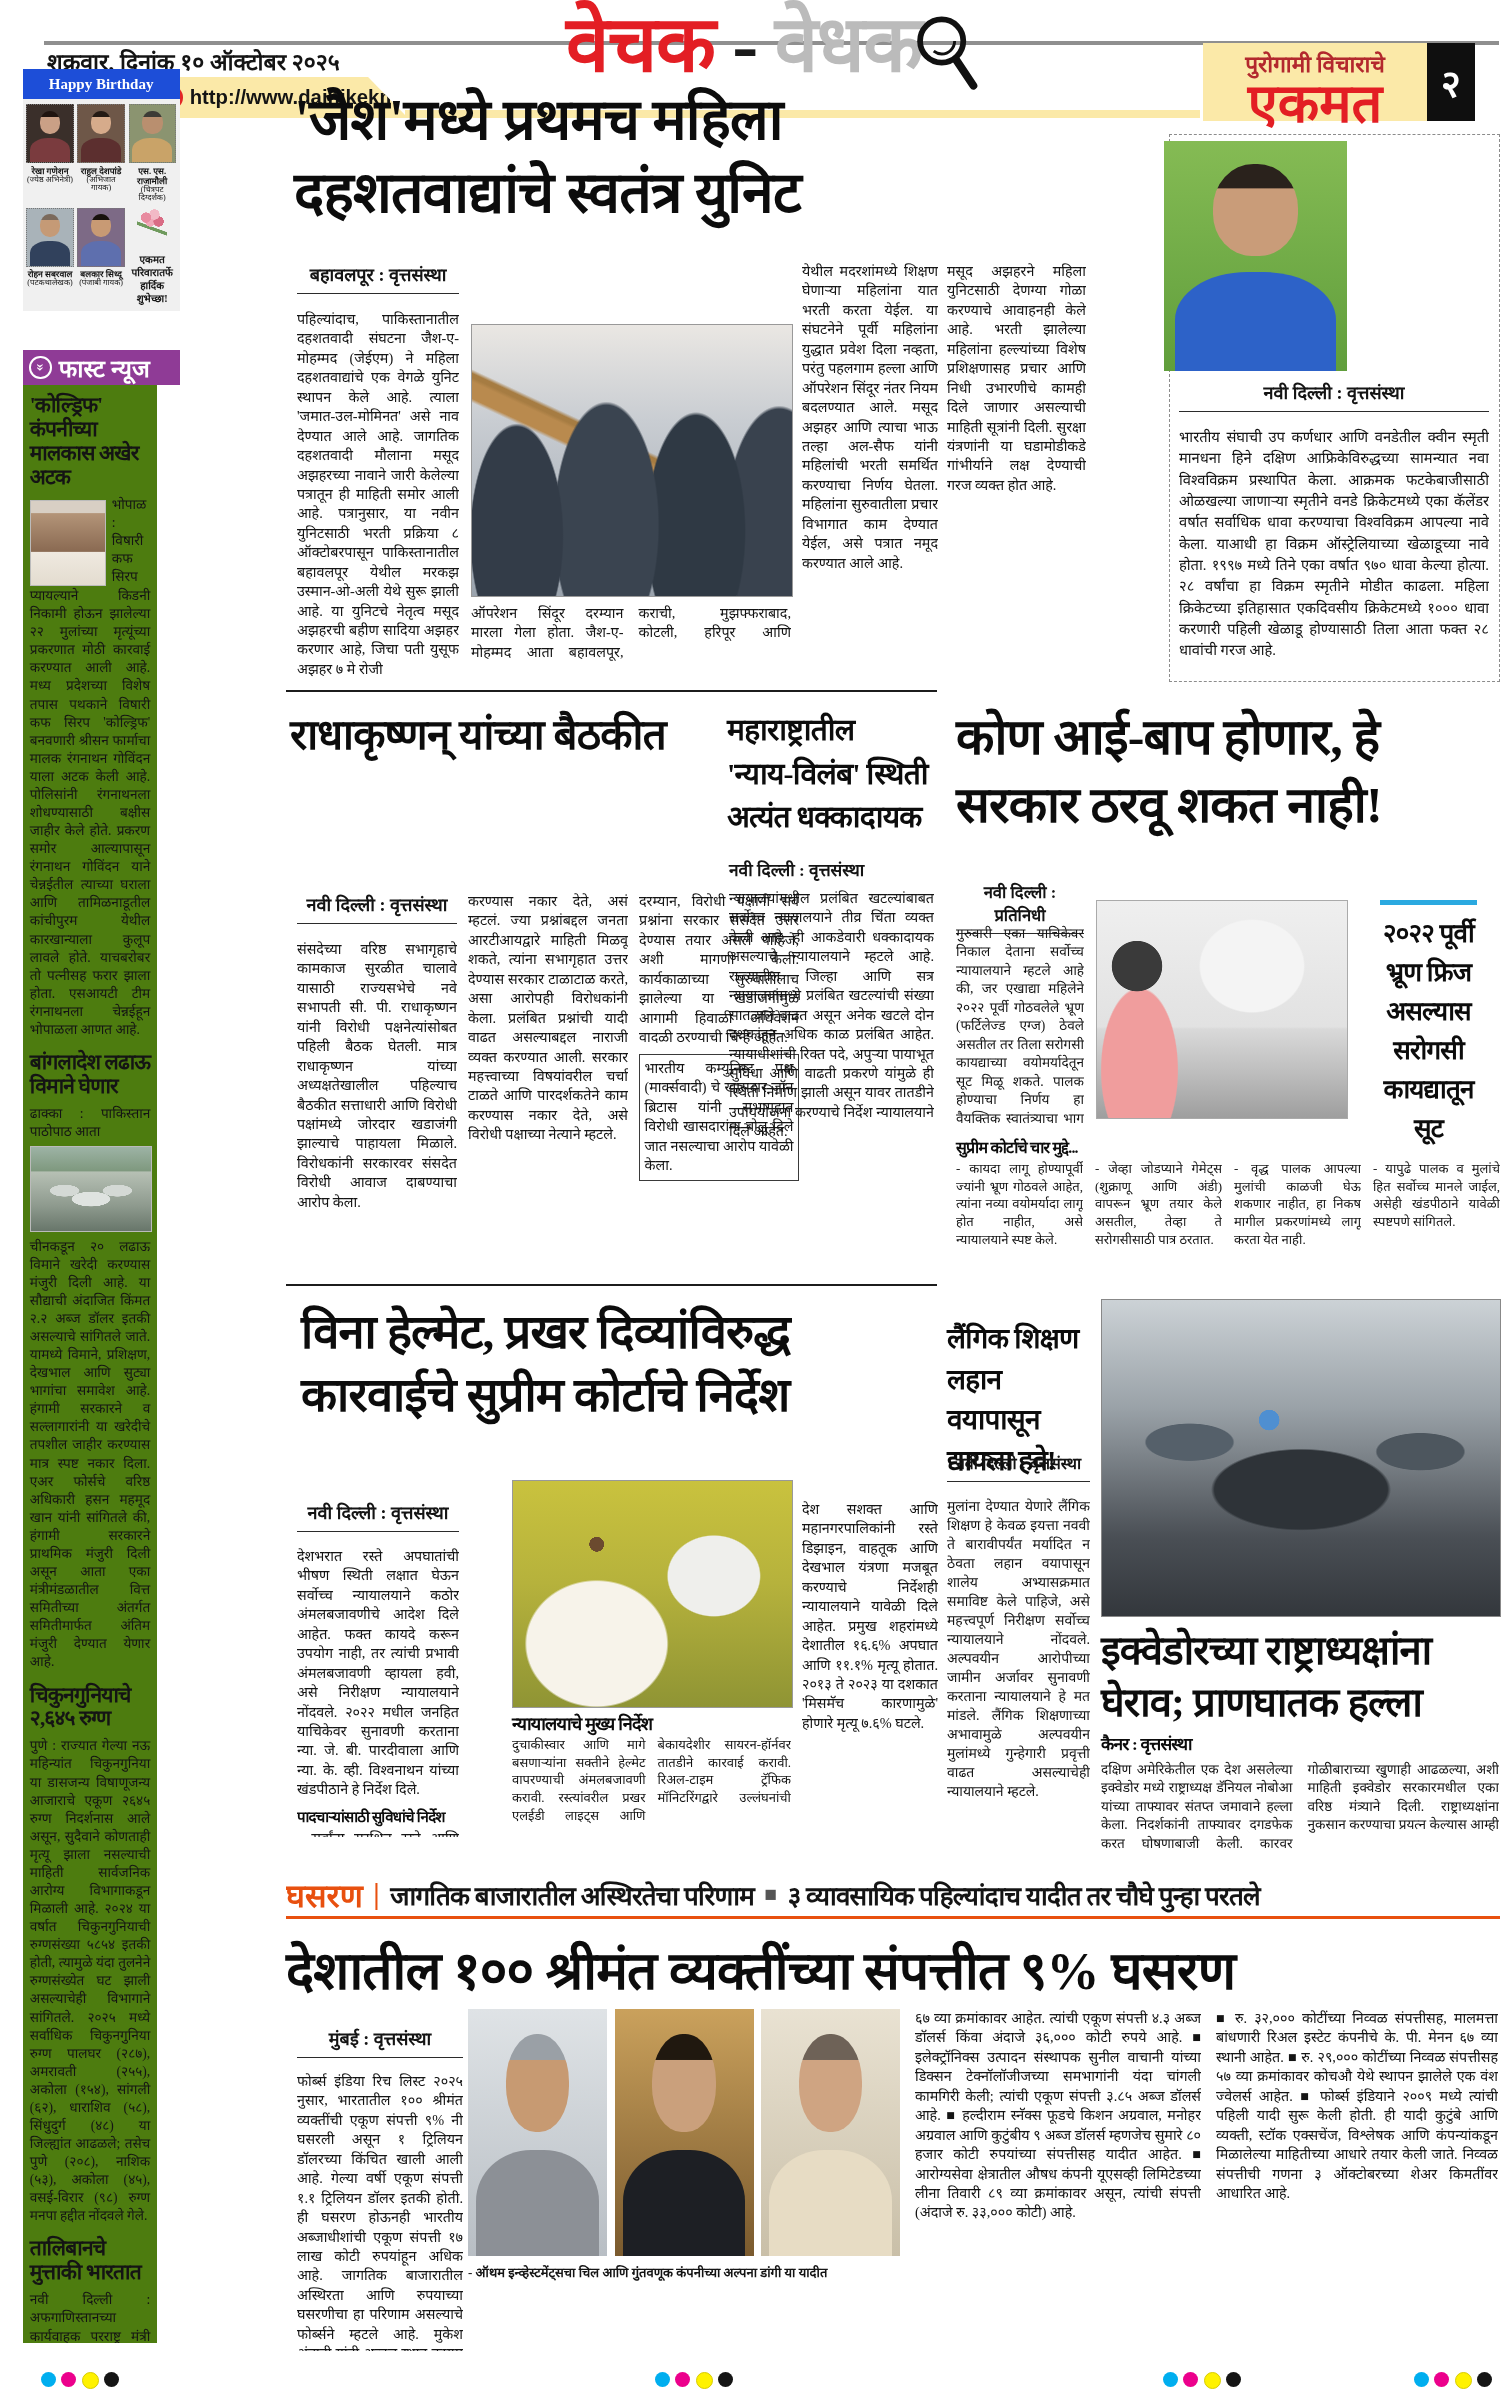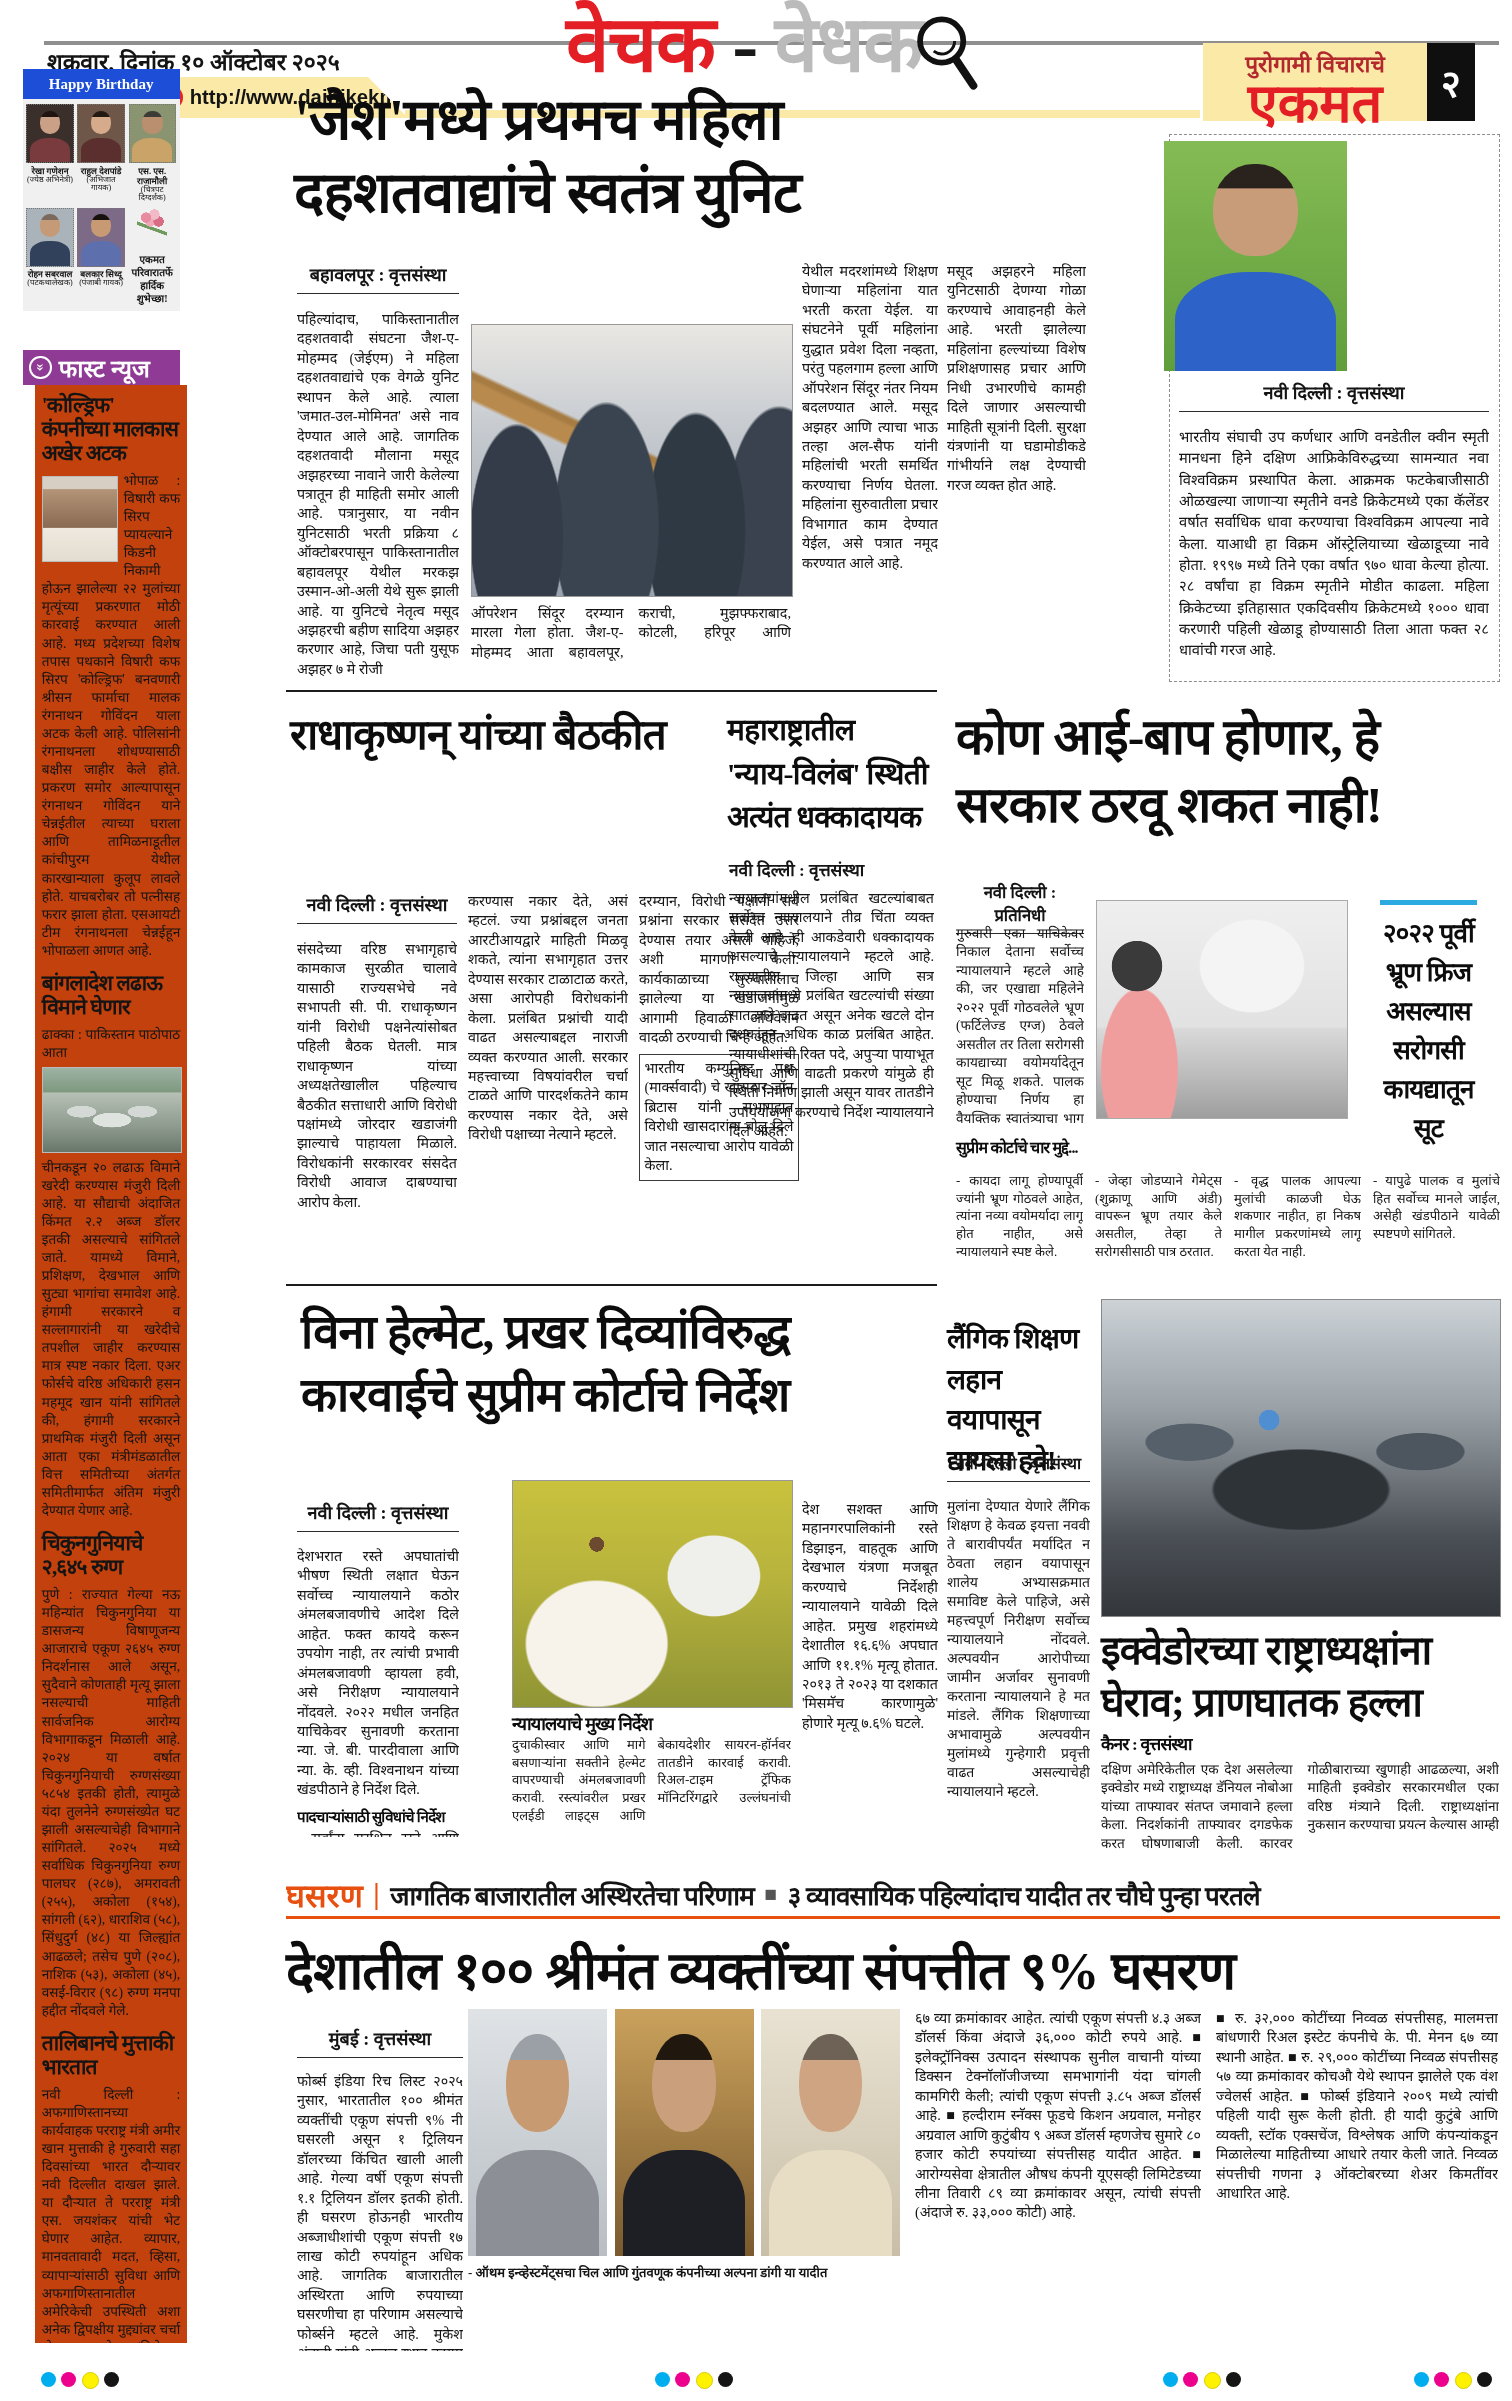--- a/index.html
+++ b/index.html
@@ -41,21 +41,21 @@
       radial-gradient(circle 5.3px at 30% 22%,#e88ba0 95%,transparent),
       radial-gradient(circle 5.3px at 58% 14%,#f2b9c6 95%,transparent),
       radial-gradient(circle 5.3px at 72% 32%,#d96c85 95%,transparent),
       radial-gradient(circle 4.5px at 44% 34%,#f0a7b8 95%,transparent),
       linear-gradient(200deg,transparent 46%,#6f9a5d 47%,#6f9a5d 53%,transparent 54%)}
   .fast-head{left:22.6px;top:350px;width:157px;height:35px;background:#8F3B96;color:#fff;display:flex;align-items:center;
       gap:6.8px;padding-left:6.8px;box-sizing:border-box;font-size:24px;font-weight:700}
   .chev{width:22.6px;height:22.6px;border:2.3px solid #fff;border-radius:50%;display:flex;align-items:center;
       justify-content:center;box-sizing:border-box;flex:0 0 22.6px}
   .chev span{display:block;transform:rotate(90deg);font-size:15px;font-weight:700;line-height:1}
-  .fast-body{left:35px;top:385px;width:152px;height:1958px;background:#c2410c;padding:7.5px 6.8px;box-sizing:border-box;overflow:hidden}
+  .fast-body{left:23px;top:385px;width:134px;height:1958px;background:#4d7c0f;padding:7.5px 6.8px;box-sizing:border-box;overflow:hidden}
   .fn-h{font-size:21px;font-weight:700;line-height:1.14;margin:12px 0 6px;letter-spacing:-0.8px}
   .fn-h:first-child{margin-top:1.5px}
   .fn-b{font-size:13.6px;line-height:1.33;text-align:justify}
   .fn-ph1{float:left;width:74px;height:84px;margin:3.8px 6px 1.5px 0;border:0.8px solid #bbb;
       background:linear-gradient(180deg,#d8cfc4 14%,#b39478 15%,#8a6a52 60%,#efe9e0 61%,#e3dccf 100%)}
   .fn-ph2{width:100%;height:84px;margin:5.3px 0;border:0.8px solid #bbb;background:
       radial-gradient(ellipse 19.6px 7.5px at 50% 62%,#dfe3e0 96%,transparent),
       radial-gradient(ellipse 15px 6px at 28% 52%,#d4d9d5 96%,transparent),
       radial-gradient(ellipse 15px 6px at 72% 52%,#d4d9d5 96%,transparent),
       linear-gradient(180deg,#9db3a5 0%,#7f997f 28%,#b6c0b4 30%,#8e9a8e 70%,#68766a 100%)}
@@ -261,21 +261,21 @@
     <div class="hd" style="font-size:26px;line-height:1.5">
       <div>२०२२ पूर्वी</div>
       <div>भ्रूण फ्रिज</div>
       <div>असल्यास</div>
       <div>सरोगसी</div>
       <div>कायद्यातून</div>
       <div>सूट</div>
     </div>
   </div>
   <div class="abs" style="left:956px;top:1136px;width:544px">
-    <div class="hd" style="font-size:16px;margin-bottom:14px">सुप्रीम कोर्टाचे चार मुद्दे...</div>
+    <div class="hd" style="font-size:16px;margin-bottom:2px">सुप्रीम कोर्टाचे चार मुद्दे...</div>
     <div style="display:flex;gap:12px">
       <div class="bt" style="flex:1;font-size:13px;height:89px">- कायदा लागू होण्यापूर्वी ज्यांनी भ्रूण गोठवले आहेत, त्यांना नव्या वयोमर्यादा लागू होत नाहीत, असे न्यायालयाने स्पष्ट केले.</div>
       <div class="bt" style="flex:1;font-size:13px;height:89px">- जेव्हा जोडप्याने गेमेट्स (शुक्राणू आणि अंडी) वापरून भ्रूण तयार केले असतील, तेव्हा ते सरोगसीसाठी पात्र ठरतात.</div>
       <div class="bt" style="flex:1;font-size:13px;height:89px">- वृद्ध पालक आपल्या मुलांची काळजी घेऊ शकणार नाहीत, हा निकष मागील प्रकरणांमध्ये लागू करता येत नाही.</div>
       <div class="bt" style="flex:1;font-size:13px;height:89px">- यापुढे पालक व मुलांचे हित सर्वोच्च मानले जाईल, असेही खंडपीठाने यावेळी स्पष्टपणे सांगितले.</div>
     </div>
   </div>
 
   <div class="abs hrule" style="left:286px;top:1284px;width:651px;height:1.5px"></div>
   <div class="abs hd center" style="left:301px;top:1301px;width:636px;font-size:47px;line-height:1.35">

